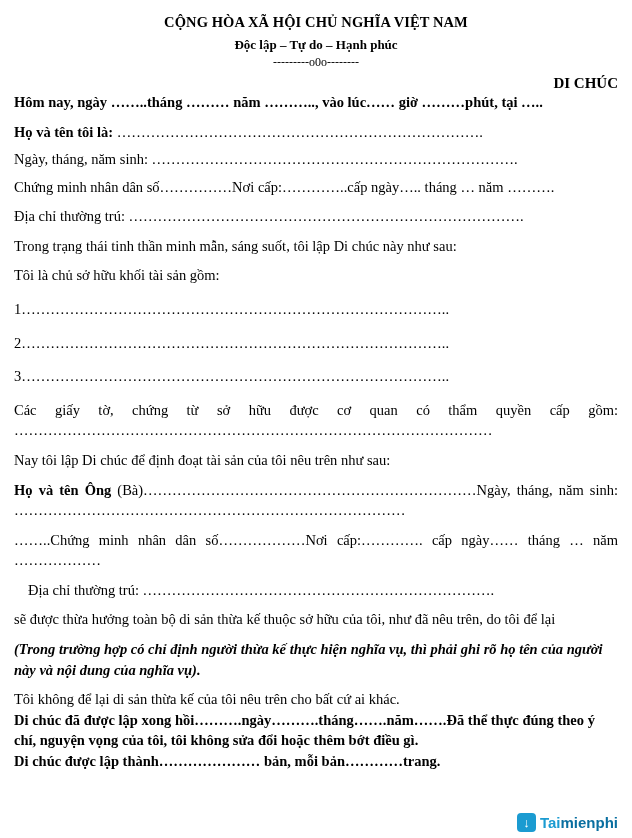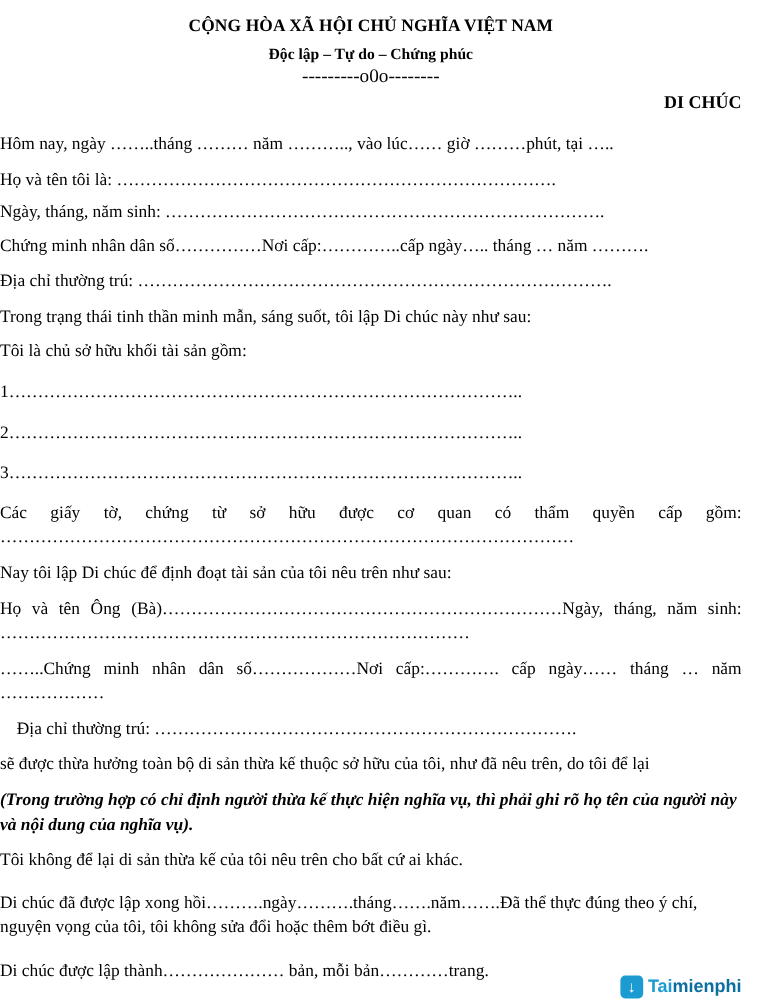--- a/index.html
+++ b/index.html
@@ -12,74 +12,75 @@
     height: 838px;
     font-family: "Liberation Serif", "DejaVu Serif", serif;
     color: #000000;
     overflow: hidden;
   }
   .page {
     width: 632px;
     height: 838px;
     position: relative;
     box-sizing: border-box;
-    padding: 10px 14px 0 0;
+    padding: 10px 14px 0 14px;
   }
   .hdr-title {
     text-align: center;
     font-weight: bold;
     font-size: 14.5px;
     letter-spacing: 0.1px;
     margin: 4px 0 0 0;
   }
   .hdr-sub {
     text-align: center;
     font-weight: bold;
     font-size: 13px;
     margin: 6px 0 0 0;
   }
   .hdr-rule {
     text-align: center;
-    font-size: 16px;
+    font-size: 12px;
     margin: 2px 0 0 0;
     letter-spacing: 0px;
   }
   .doc-title {
     text-align: right;
     font-weight: bold;
     font-size: 15px;
     margin: 5px 0 0 0;
   }
   .para {
     font-size: 14.5px;
     line-height: 1.42;
     margin: 9px 0 0 0;
     text-align: justify;
     text-justify: inter-word;
   }
   .para.nojust {
     text-align: left;
   }
   .b {
-    font-weight: normal;
+    font-weight: bold;
   }
   .bi {
     font-weight: bold;
     font-style: italic;
   }
   .tight {
     margin-top: 7px;
   }
   .num-line {
     font-size: 14.5px;
     line-height: 1.42;
     margin: 13px 0 0 0;
   }
   .small-gap {
-    margin-top: 15px;
+    margin-top: 0;
+    font-weight: bold;
   }
   .watermark {
     position: absolute;
     right: 14px;
     bottom: 6px;
     display: flex;
     align-items: center;
     font-family: "Liberation Sans", sans-serif;
     font-size: 15px;
     color: #1b9bd1;
@@ -100,21 +101,21 @@
   .wm-text .wm-dark {
     color: #0a6fa0;
   }
 </style>
 </head>
 <body>
 
 <div class="page">
 
   <div class="hdr-title">CỘNG HÒA XÃ HỘI CHỦ NGHĨA VIỆT NAM</div>
-  <div class="hdr-sub">Độc lập – Tự do – Chứng phúc</div>
+  <div class="hdr-sub">Độc lập – Tự do – Hạnh phúc</div>
   <div class="hdr-rule">---------o0o--------</div>
   <div class="doc-title">DI CHÚC</div>
 
   <div class="para nojust small-gap">Hôm nay, ngày ……..tháng ……… năm ……….., vào lúc…… giờ ………phút, tại …..</div>
 
   <div class="para nojust">
     <span class="b">Họ và tên tôi là:</span><span> ………………………………………………………………….</span>
   </div>
 
   <div class="para nojust tight">Ngày, tháng, năm sinh: ………………………………………………………………….</div>

